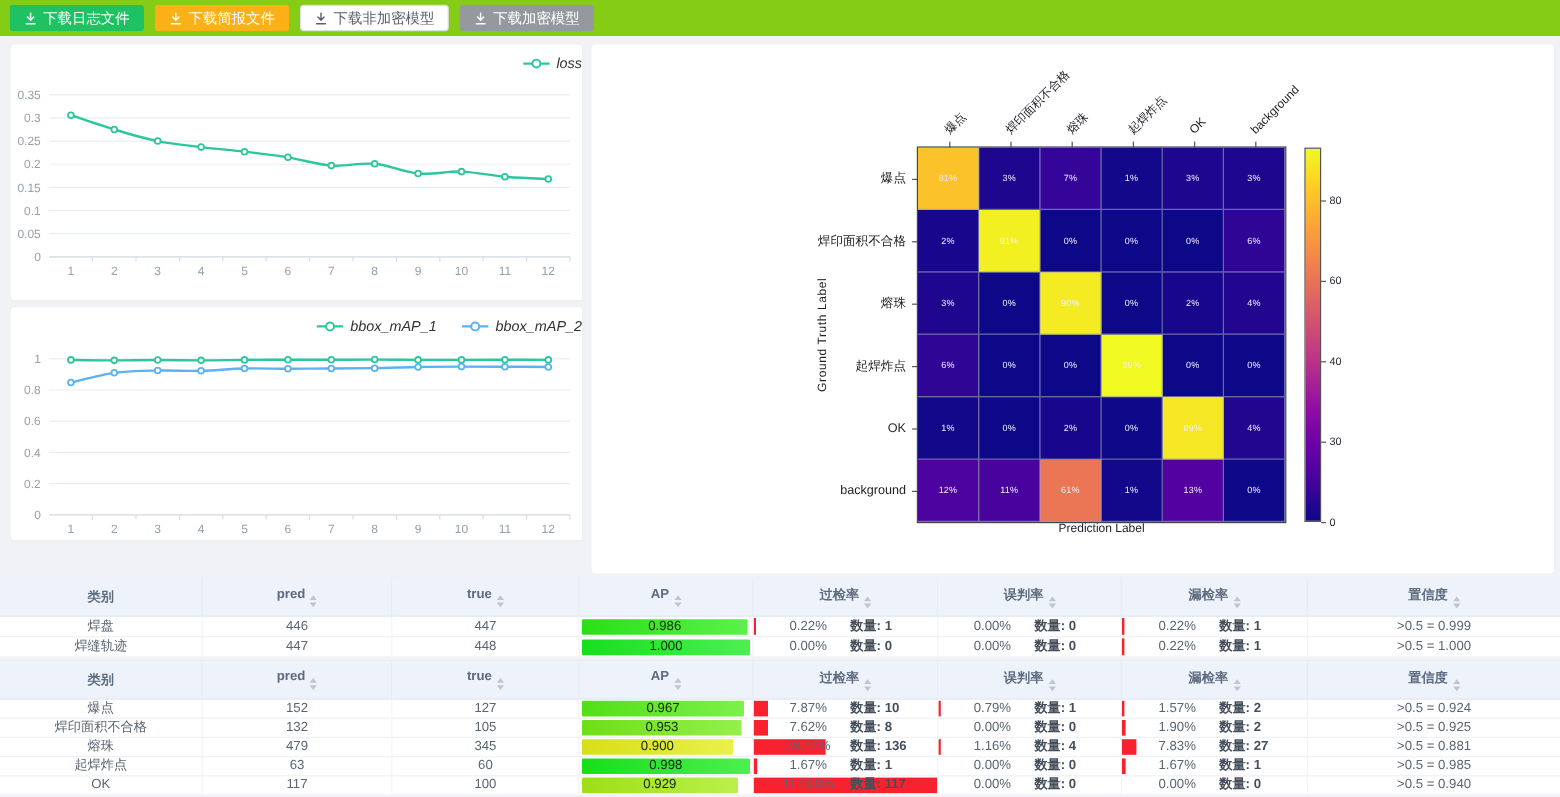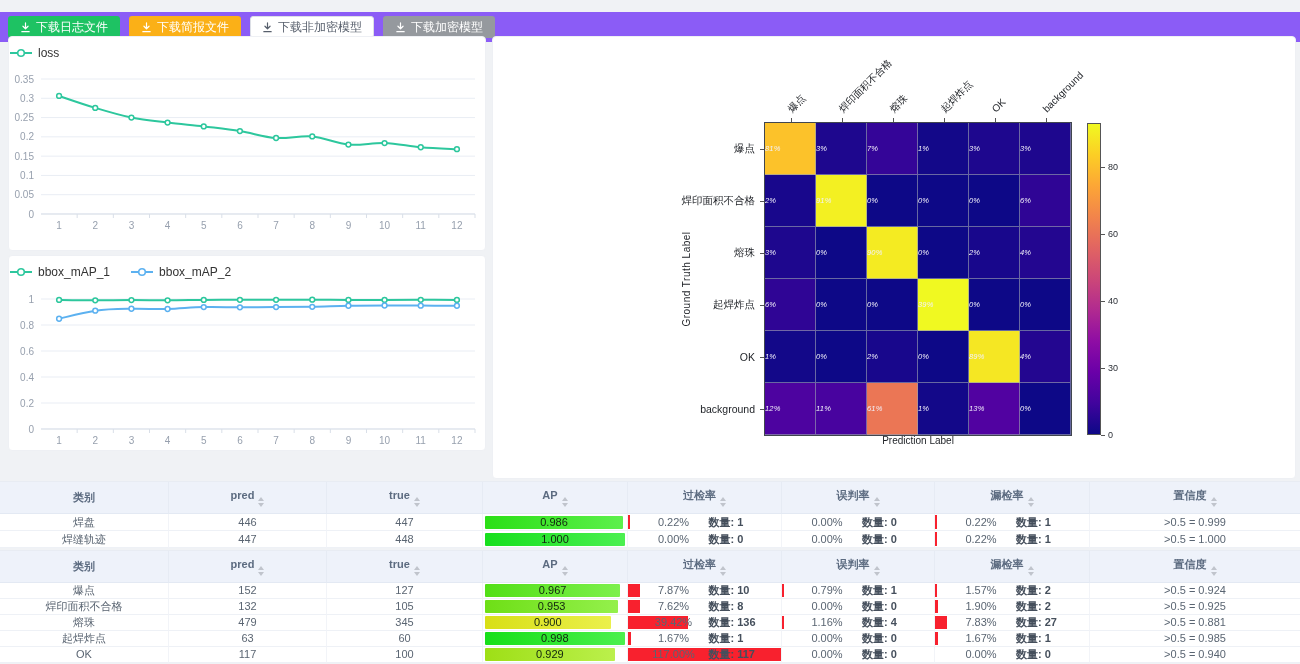--- a/index.html
+++ b/index.html
@@ -3,39 +3,39 @@
 <meta charset="utf-8">
 <style>
   html,body{margin:0;padding:0;}
   body{
     width:1300px;height:664px;position:relative;overflow:hidden;
     background:#f0f2f5;
     font-family:"Liberation Sans","DejaVu Sans",sans-serif;
     -webkit-font-smoothing:antialiased;
   }
   
-  .topbar{position:absolute;left:0;top:12px;width:1300px;height:30px;background:#8b5cf6;
+  .topbar{position:absolute;left:0;top:0;width:1300px;height:30px;background:#84cc16;
     display:flex;align-items:center;gap:9px;padding-left:8px;box-sizing:border-box;}
   .tb-btn{display:inline-flex;align-items:center;gap:5px;height:22px;padding:0 11px;
     border:1px solid transparent;border-radius:3px;font-size:12px;cursor:pointer;
     font-family:inherit;line-height:1;}
   
   .card{position:absolute;background:#fff;border:1px solid #eef0f4;border-radius:4px;box-sizing:border-box;}
   #card-loss{left:8px;top:36px;width:478px;height:215px;}
   #card-map{left:8px;top:255px;width:478px;height:196px;}
   #card-cm{left:492px;top:36px;width:804px;height:443px;}
-  .lg{position:absolute;top:9px;left:0;right:0;display:flex;justify-content:flex-start;gap:20px;z-index:2;}
+  .lg{position:absolute;top:9px;left:0;right:0;display:flex;justify-content:flex-end;gap:20px;z-index:2;font-style:italic;}
   .lg-item{display:inline-flex;align-items:center;gap:5px;font-size:12px;color:#333;cursor:pointer;}
   .chart-svg{position:absolute;left:0;top:0;}
   .tick{font-size:10px;fill:#97a0ae;}
   
   .cm-title{position:absolute;left:0;width:804px;top:13px;text-align:center;
     font-size:13px;font-weight:bold;color:#15181d;}
   .cm-cell{position:absolute;box-sizing:border-box;border-right:1px solid rgba(150,156,175,.65);
-    border-bottom:1px solid rgba(150,156,175,.65);display:flex;align-items:center;justify-content:flex-start;font-style:italic;}
+    border-bottom:1px solid rgba(150,156,175,.65);display:flex;align-items:center;justify-content:center;}
   .cm-cell span{font-size:7.5px;color:#f2f0fa;letter-spacing:.2px;}
   .cm-frame{position:absolute;border:1px solid #41464f;pointer-events:none;}
   .cm-rowlab{position:absolute;left:0;text-align:right;font-size:10.5px;color:#1c1f24;
     display:flex;align-items:center;justify-content:flex-end;}
   .cm-collab{position:absolute;font-size:10px;color:#1c1f24;white-space:nowrap;
     transform-origin:0 100%;transform:rotate(-45deg);height:12px;line-height:12px;}
   .cm-tick{position:absolute;background:#555;}
   .cm-cbar{position:absolute;width:14px;border:1px solid #555;box-sizing:border-box;}
   .cb-lab{position:absolute;font-size:9px;color:#2a2e35;}
   .cm-axis-x{position:absolute;text-align:center;font-size:10px;color:#1c1f24;}

